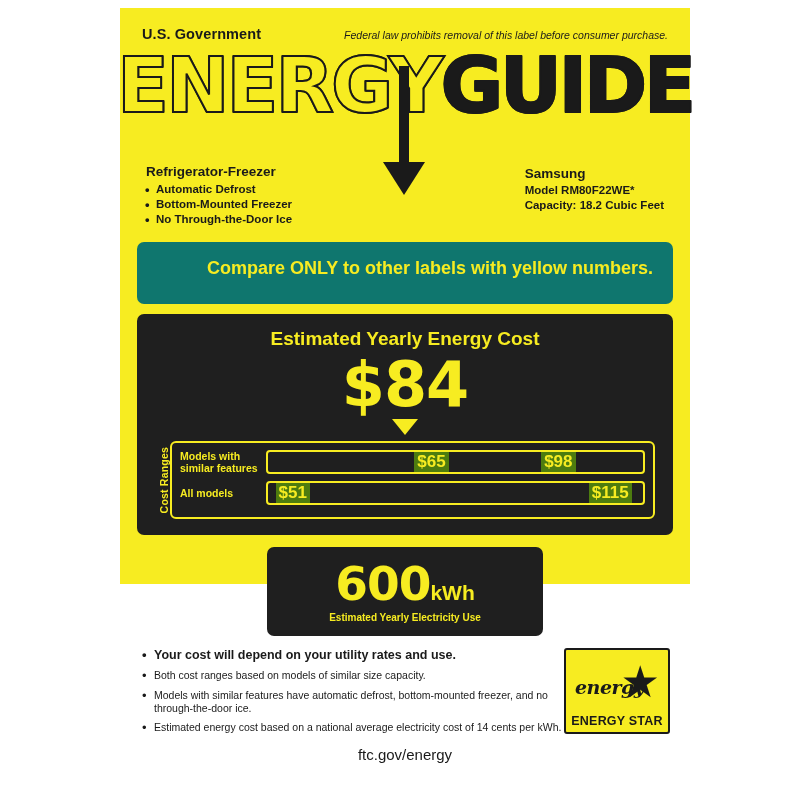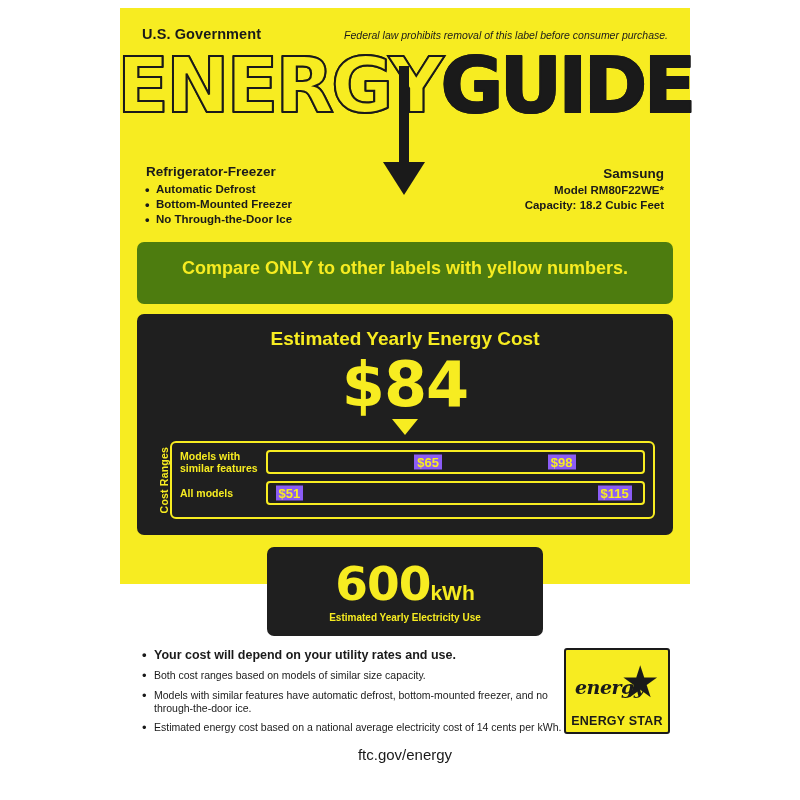--- a/index.html
+++ b/index.html
@@ -112,41 +112,41 @@
     position: relative;
   }
   .features li:before {
     content: "\2022";
     position: absolute;
     left: -11px;
     top: -1px;
     font-size: 13px;
   }
   .brand-block {
-    text-align: right;
+    text-align: left;
     padding-top: 2px;
   }
   .brand {
     font-size: 13.5px;
     font-weight: bold;
     margin-bottom: 3px;
   }
   .model, .capacity {
     font-size: 11.5px;
     font-weight: bold;
     margin-bottom: 3px;
   }
   
   .compare {
     margin: 14px 17px 0 17px;
-    background: #4d7c0f;
+    background: #0f766e;
     color: #f7ec21;
     border-radius: 7px;
     padding: 16px 20px 18px 20px;
-    text-align: center;
+    text-align: right;
   }
   .compare .l1 {
     font-size: 18px;
     font-weight: bold;
     margin-bottom: 7px;
   }
   .compare .l2 {
     font-size: 15px;
     font-weight: bold;
   }
@@ -217,23 +217,23 @@
     position: relative;
     flex: 1;
     height: 20px;
     border: 2px solid #f7ec21;
     border-radius: 4px;
   }
   .range-bar .lo, .range-bar .hi {
     position: absolute;
     top: 50%;
     transform: translateY(-50%);
-    font-size: 13px;
-    font-weight: bold;
-    background: #8b5cf6;
+    font-size: 17px;
+    font-weight: bold;
+    background: #4d7c0f;
     padding: 0 3px;
   }
   
   .kwhbox {
     margin: 12px auto 0 auto;
     width: 256px;
     background: #1f1f1f;
     color: #f7ec21;
     border-radius: 7px;
     padding: 12px 10px 13px 10px;

